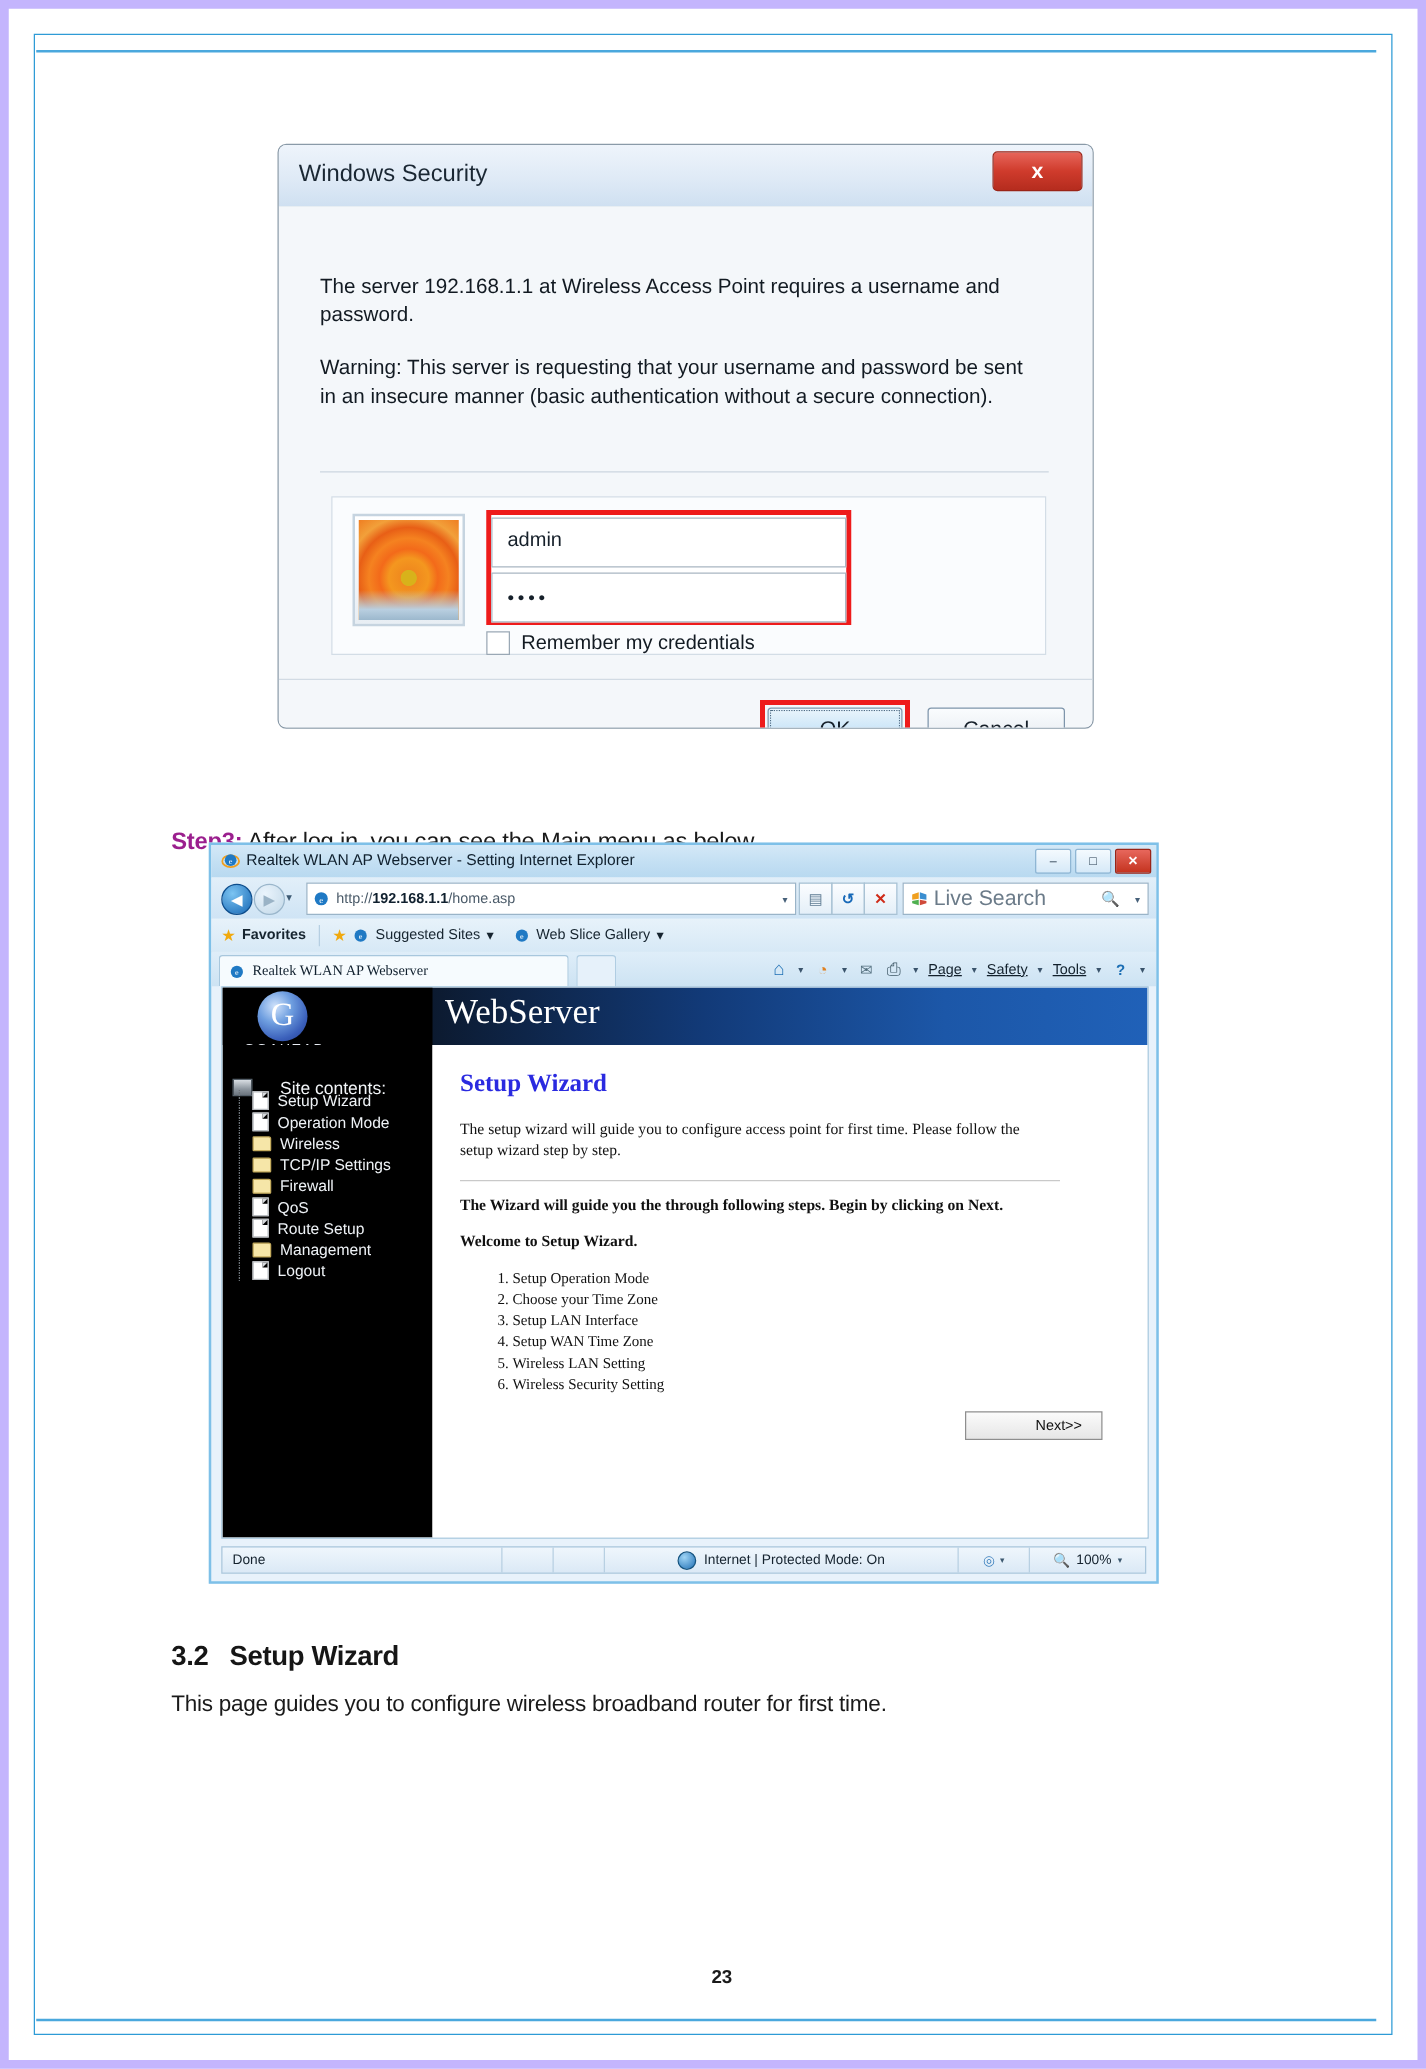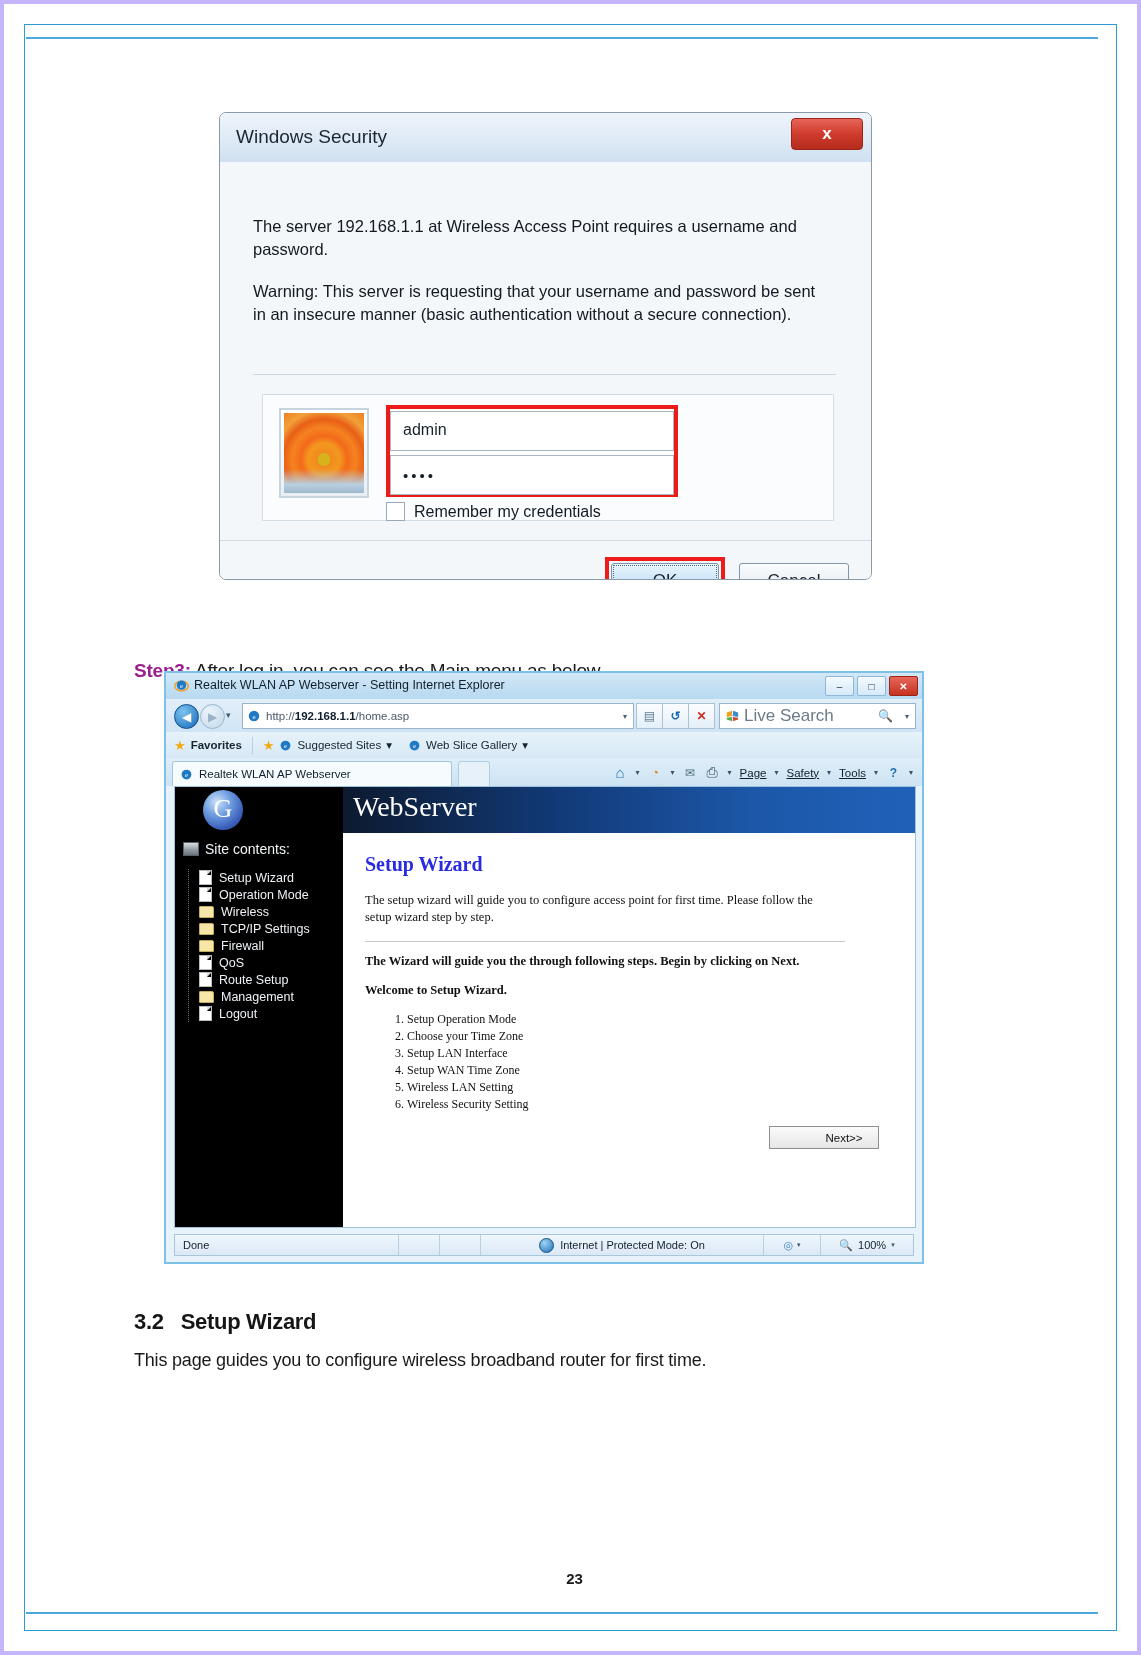--- a/index.html
+++ b/index.html
@@ -1,20 +1,20 @@
 <!DOCTYPE html>
 <html><head>
 <meta charset="utf-8">
 <style>
   html,body{margin:0;padding:0;}
   body{width:1141px;height:1655px;background:#fff;font-family:"Liberation Sans",sans-serif;overflow:hidden;}
 
   
   .page-frame{position:absolute;left:0;top:0;width:1141px;height:1655px;
-    border:4px solid #c4b5fd;box-sizing:border-box;background:#fff;}
+    border:7px solid #c4b5fd;box-sizing:border-box;background:#fff;}
   .page-inner{position:absolute;left:20px;top:20px;right:20px;bottom:20px;
     border:1px solid #2e9bd6;box-sizing:border-box;background:#fff;}
   .rule-top{position:absolute;left:22px;top:33px;width:1072px;height:2px;background:#4aa8dd;}
   .rule-bottom{position:absolute;left:22px;top:1608px;width:1072px;height:2px;background:#4aa8dd;}
   .page-number{position:absolute;left:0;top:1566px;width:1141px;text-align:center;
     font-size:15px;font-weight:bold;color:#1a1a1a;font-family:"Liberation Sans",sans-serif;}
 
   
   .win-dialog{position:absolute;left:215px;top:108px;width:651px;height:466px;
     border:1px solid #8a9aa8;border-radius:7px;background:#f0f3f7;
@@ -117,21 +117,21 @@
     display:flex;align-items:center;}
   .fav-item{display:flex;align-items:center;gap:5px;font-size:11.5px;color:#16242f;padding:0 8px;cursor:pointer;}
   .fav-sep{width:1px;height:17px;background:#b6cfe2;margin:0 2px;}
   .star{color:#f0a90e;font-size:13px;}
 
   .ie-tabbar{position:absolute;left:0;top:85px;width:100%;height:28px;
     background:linear-gradient(180deg,#dfeef9,#cde3f3);}
   .ie-tab{position:absolute;left:6px;top:3px;width:280px;height:25px;background:#f6fbfe;
     border:1px solid #a8c7dd;border-bottom:none;border-radius:3px 3px 0 0;display:flex;align-items:center;
     gap:6px;padding-left:7px;box-sizing:border-box;cursor:pointer;}
-  .ie-tab .tl{font-size:11.5px;color:#10202e;}
+  .ie-tab .tl{font-size:11.5px;color:#10202e;font-family:Liberation Serif, serif;}
   .ie-newtab{position:absolute;left:292px;top:3px;width:30px;height:25px;background:#e6f1fa;
     border:1px solid #b0cde2;border-bottom:none;border-radius:3px 3px 0 0;cursor:pointer;}
   .cmdbar{position:absolute;right:6px;top:5px;display:flex;align-items:center;gap:3px;}
   .cmd-ico{width:19px;height:19px;display:flex;align-items:center;justify-content:center;cursor:pointer;}
   .cmd-caret{font-size:8px;color:#3a536b;padding:0 3px;cursor:pointer;}
   .cmd-txt{font-size:11.5px;color:#12202c;padding:0 2px;cursor:pointer;}
   .cmd-txt u{}
 
   
   .ws-page{position:absolute;left:8px;top:113px;width:740px;height:440px;background:#fff;
@@ -143,21 +143,21 @@
     background:radial-gradient(circle at 35% 30%,#cfe2fb 0%,#6f9fe0 35%,#3a5fba 70%,#243b8c 100%);
     display:flex;align-items:center;justify-content:center;}
   .goahead-logo span{color:#fff;font-size:26px;font-family:"Liberation Serif",serif;line-height:1;
     transform:translateY(-1px);}
   .goahead-txt{position:absolute;left:17px;top:44px;font-size:11.5px;letter-spacing:1.1px;color:#e9eef5;
     font-family:"Liberation Sans",sans-serif;}
   .ws-title{position:absolute;left:178px;top:4px;font-size:28px;color:#fff;
     font-family:"Liberation Serif",serif;}
 
   .ws-sidebar{position:absolute;left:0;top:46px;width:168px;bottom:0;background:#000;}
-  .site-contents{position:absolute;left:8px;top:8px;display:flex;align-items:center;gap:6px;}
+  .site-contents{position:absolute;left:8px;top:26px;display:flex;align-items:center;gap:22px;}
   .site-contents .lbl{font-size:14px;color:#f2f5f8;}
   .tree{position:absolute;left:24px;top:36px;width:144px;}
   .tree-item{display:flex;align-items:center;gap:7px;height:17px;margin-bottom:0;cursor:pointer;}
   .tree-item .lbl{font-size:12.5px;color:#eef2f6;white-space:nowrap;}
   .ico-doc{width:11px;height:13px;background:#fff;border:1px solid #b8bcc0;position:relative;flex:0 0 auto;}
   .ico-doc:after{content:"";position:absolute;right:0;top:0;border-left:4px solid #d7dadd;border-bottom:4px solid #000;}
   .ico-fold{width:13px;height:10px;background:#f6e6a8;border:1px solid #c4ab5d;border-radius:1px 2px 1px 1px;flex:0 0 auto;}
   .ico-site{width:14px;height:12px;background:linear-gradient(180deg,#d8dde2 0%,#8d969f 60%,#6c757e 100%);
     border:1px solid #55606a;flex:0 0 auto;}
   .tree-line{position:absolute;left:-11px;top:0;width:1px;height:100%;

